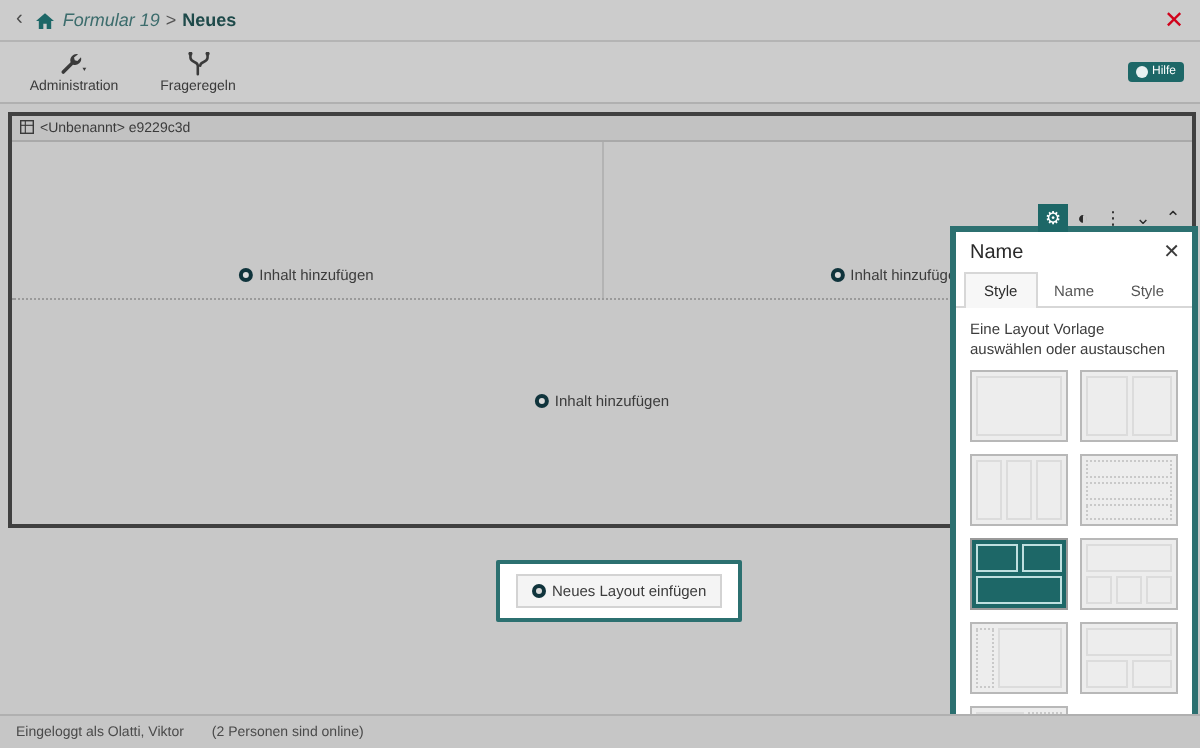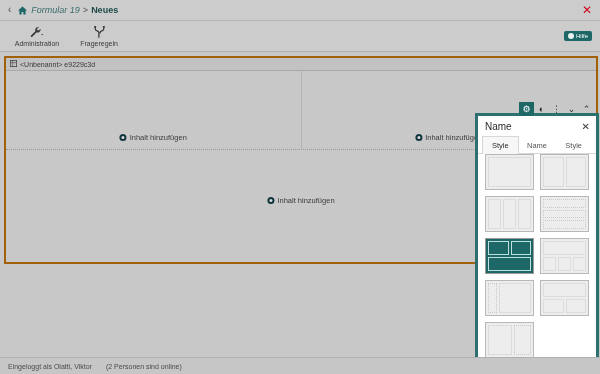--- a/index.html
+++ b/index.html
@@ -58,21 +58,21 @@
     width:6px;height:6px;border-radius:50%;
     background:#e8f0f0;display:inline-block;
   }
 
   
   .main{flex:1 1 auto;position:relative;background:#c8c8c8;overflow:hidden;}
 
   .canvas{
     position:absolute;left:4px;top:4px;right:2px;
     height:208px;
-    border:2px solid #a16207;
+    border:2px solid #404040;
     background:#c8c8c8;
     box-sizing:border-box;
   }
   .canvas-head{
     height:12px;background:#c2c2c2;border-bottom:1px solid #a9a9a9;
     display:flex;align-items:center;padding:0 4px;gap:3px;
   }
   .canvas-head-label{font-size:7px;color:#3a3a3a;line-height:1;}
   .grid-row1{
     position:relative;height:78px;border-bottom:1px dotted #9a9a9a;
@@ -238,20 +238,26 @@
       </div>
 
       <div class="grid-row2">
         <div class="addlink r2">
           <span class="bullet"></span>
           <span>Inhalt hinzufügen</span>
         </div>
       </div>
     </div>
 
+    <div class="newlayout-wrap">
+      <div class="newlayout-btn">
+        <span class="bullet"></span>
+        <span>Neues Layout einfügen</span>
+      </div>
+    </div>
 
     <div class="panel">
       <div class="panel-toolrow">
         <div class="ptool active">⚙</div>
         <div class="ptool">◐</div>
         <div class="ptool">⋮</div>
         <div class="ptool">⌄</div>
         <div class="ptool">⌃</div>
       </div>
 
@@ -259,20 +265,21 @@
         <span class="panel-title-txt">Name</span>
         <span class="panel-close">✕</span>
       </div>
 
       <div class="tabs">
         <div class="tab active">Style</div>
         <div class="tab">Name</div>
         <div class="tab">Style</div>
       </div>
 
+      <div class="panel-hint">Eine Layout Vorlage auswählen oder austauschen</div>
 
       <div class="tpl-grid">
         <div class="tpl">
           <div class="tpl-r">
               <div class="seg"></div>
             </div>
         </div>
         <div class="tpl">
           <div class="tpl-r">
             <div class="seg"></div>

